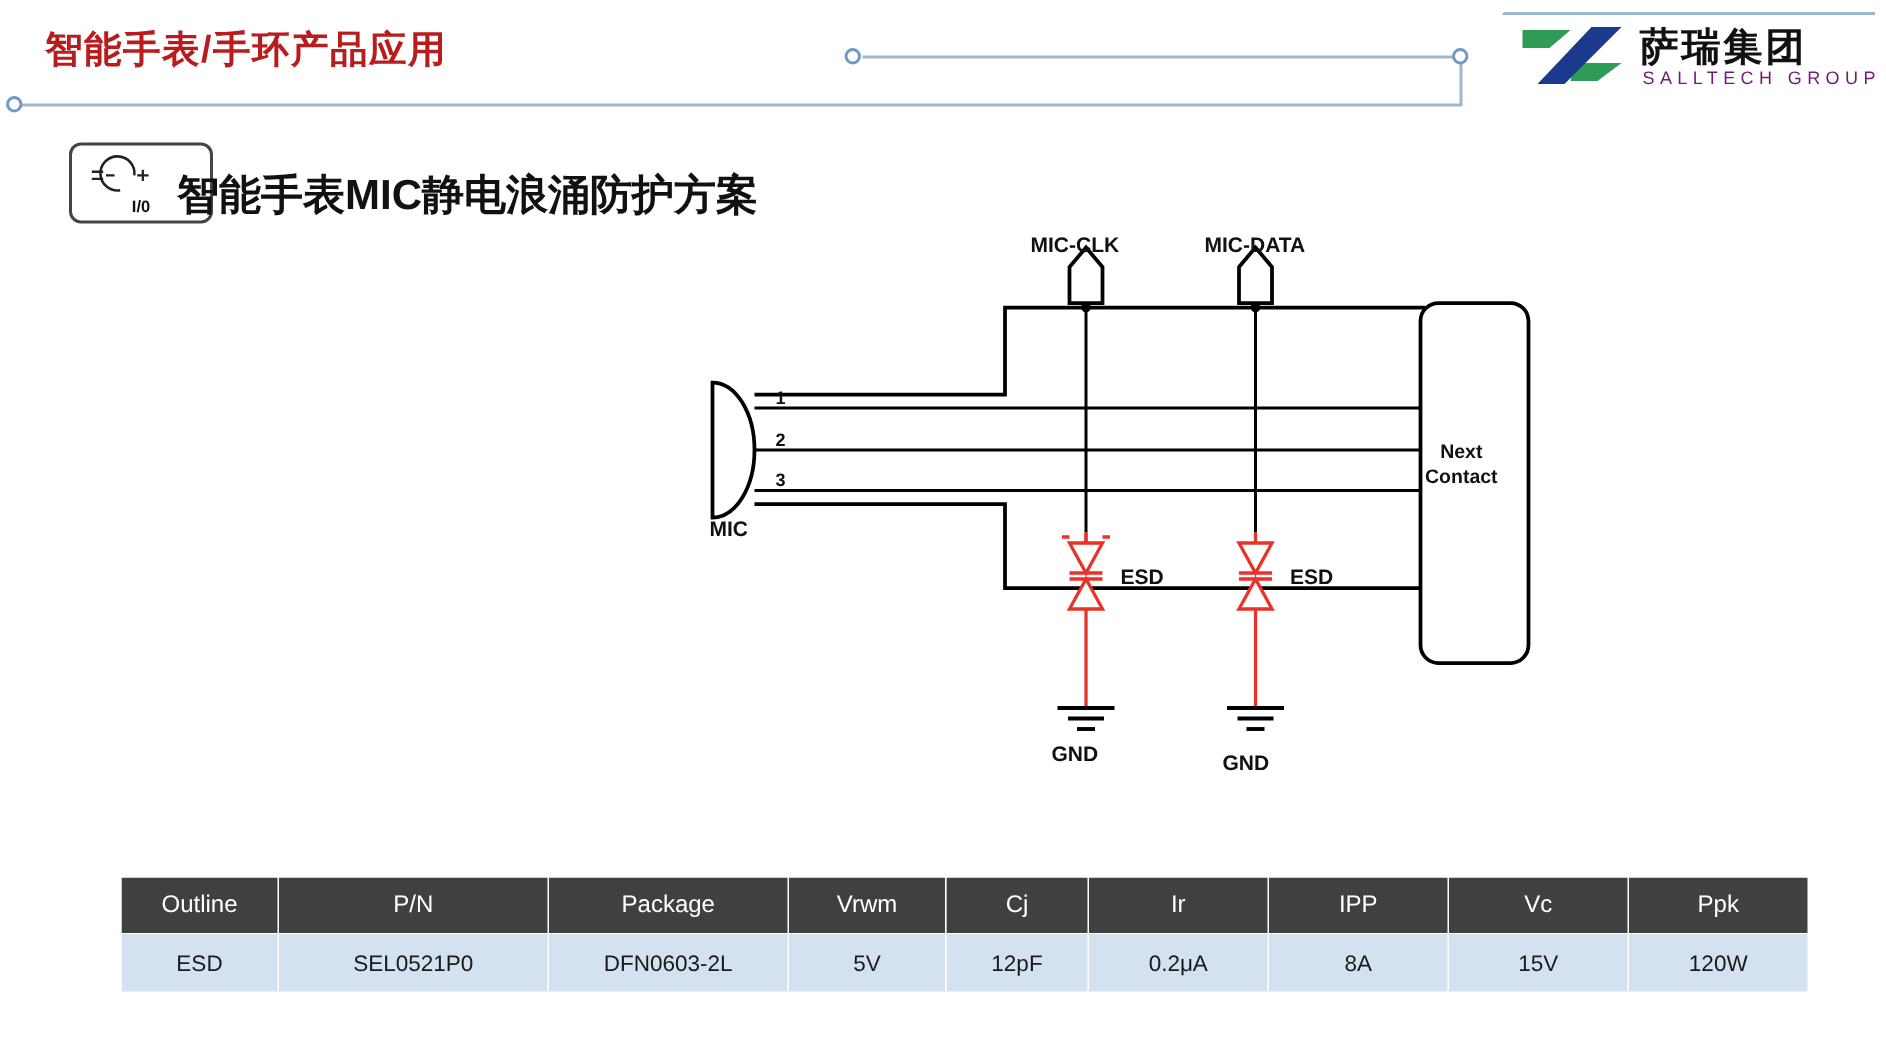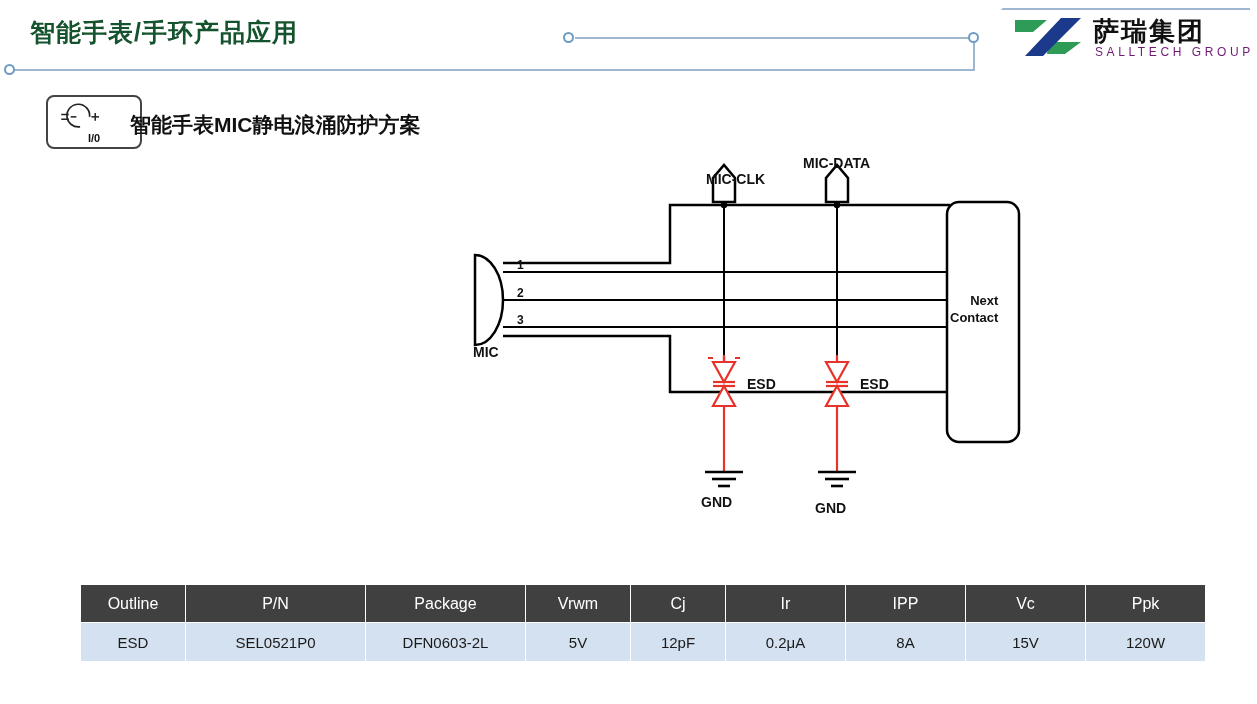--- a/index.html
+++ b/index.html
@@ -22,21 +22,21 @@
     top: 0;
     width: 1257px;
     height: 80px;
   }
   .slide-title {
     position: absolute;
     left: 30px;
     top: 16px;
     font-size: 25px;
     font-weight: bold;
-    color: #14532d;
+    color: #b91c1c;
     letter-spacing: 1px;
     white-space: nowrap;
   }
   .header-line-h1 {
     position: absolute;
     left: 575px;
     top: 37px;
     width: 400px;
     height: 2px;
     background: #9DB7CF;
@@ -142,23 +142,23 @@
     left: 0;
     right: 0;
     bottom: 3px;
     text-align: center;
     font-size: 11px;
     font-weight: bold;
     color: #111;
   }
   .section-title {
     position: absolute;
-    left: 130px;
+    left: 118px;
     top: 111px;
-    font-size: 21px;
+    font-size: 28px;
     font-weight: bold;
     color: #111111;
     white-space: nowrap;
   }
 
   
   .iec-note {
     position: absolute;
     left: 142px;
     top: 330px;
@@ -196,21 +196,21 @@
     color: #111;
   }
   .next-circuit {
     position: absolute;
     left: 495px;
     top: 142px;
     font-size: 13px;
     font-weight: bold;
     color: #111;
     line-height: 17px;
-    text-align: right;
+    text-align: center;
   }
 
   
   .spec-table {
     position: absolute;
     left: 80px;
     top: 584px;
     width: 1097px;
     border-collapse: collapse;
     table-layout: fixed;
@@ -334,21 +334,21 @@
       <path d="M376 336 H388"></path>
     </g>
   </svg>
 
   
   <div class="sch-label" style="left:18px; top:194px;">MIC</div>
   <div class="pin-num" style="left:62px; top:108px;">1</div>
   <div class="pin-num" style="left:62px; top:136px;">2</div>
   <div class="pin-num" style="left:62px; top:163px;">3</div>
 
-  <div class="sch-label" style="left:232px; top:21px;margin-left:19px;">MIC-CLK</div>
+  <div class="sch-label" style="left:232px; top:5px;">MIC-CLK</div>
   <div class="sch-label" style="left:348px; top:5px;">MIC-DATA</div>
 
   <div class="esd-label" style="left:292px; top:226px;">ESD</div>
   <div class="esd-label" style="left:405px; top:226px;">ESD</div>
 
   <div class="sch-label" style="left:246px; top:344px;">GND</div>
   <div class="sch-label" style="left:360px; top:350px;">GND</div>
 
   <div class="next-circuit">
     <div>Next</div>

